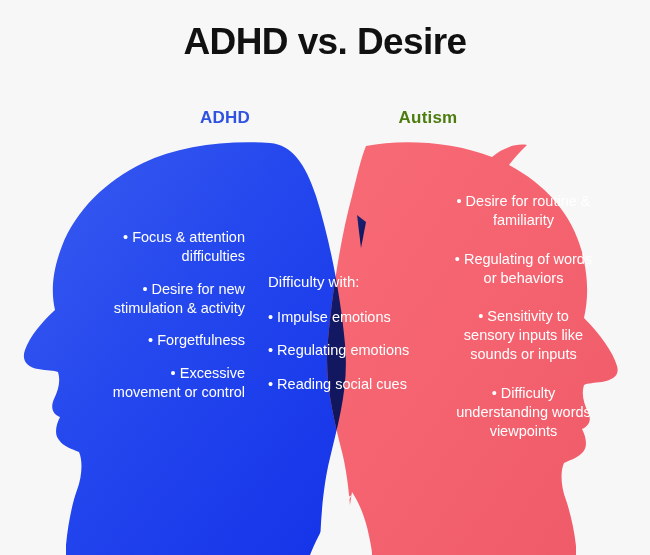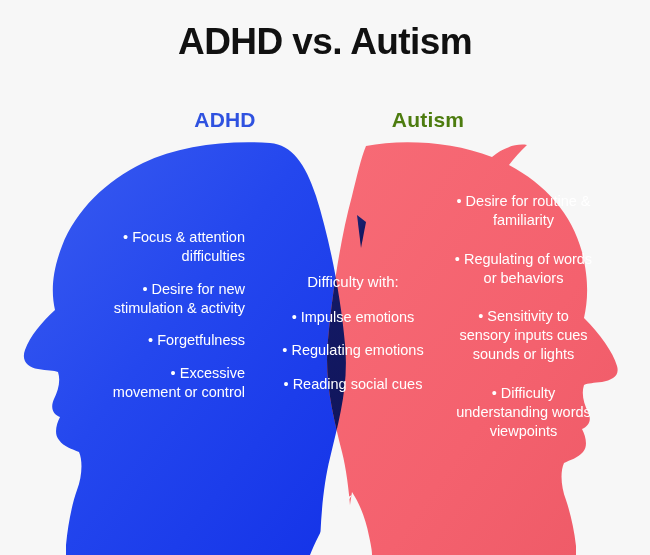--- a/index.html
+++ b/index.html
@@ -31,21 +31,21 @@
     font-size: 37px;
     font-weight: bold;
     letter-spacing: -0.6px;
     color: #111111;
     line-height: 1.1;
   }
 
   
   .caption {
     position: absolute;
-    font-size: 21px;
+    font-size: 17px;
     font-weight: bold;
     letter-spacing: 0.2px;
   }
   #caption-adhd {
     top: 108px;
     left: 155px;
     width: 140px;
     text-align: center;
     color: #2f52e0;
   }
@@ -79,43 +79,43 @@
   .bullets .item:last-child { margin-bottom: 0; }
 
   #list-adhd {
     top: 228px;
     left: 105px;
     width: 140px;
     text-align: right;
   }
   #list-center {
     top: 272px;
-    left: 258px;
+    left: 268px;
     width: 190px;
-    text-align: center;
+    text-align: left;
   }
   #list-center .heading {
     margin: 0 0 16px 0;
     font-size: 15px;
   }
   #list-center .item { margin-bottom: 15px; }
   #list-autism {
     top: 192px;
     left: 451px;
     width: 145px;
     text-align: center;
   }
   #list-autism .item { margin-bottom: 20px; }
 </style>
 </head>
 <body>
 
 <div id="infographic">
 
-  <div id="title">ADHD vs. Autism</div>
+  <div id="title">ADHD vs. Desire</div>
 
   <div class="caption" id="caption-adhd">ADHD</div>
   <div class="caption" id="caption-autism">Autism</div>
 
   <svg id="artwork" viewBox="0 0 650 555">
     <defs>
       <linearGradient id="blueGrad" x1="0" y1="0" x2="1" y2="1">
         <stop offset="0%" stop-color="#3a5cf0"></stop>
         <stop offset="45%" stop-color="#2447ee"></stop>
         <stop offset="100%" stop-color="#1433e8"></stop>
@@ -252,17 +252,17 @@
   <div class="bullets" id="list-center">
     <div class="heading">Difficulty with:</div>
     <div class="item">• Impulse emotions</div>
     <div class="item">• Regulating emotions</div>
     <div class="item">• Reading social cues</div>
   </div>
 
   <div class="bullets" id="list-autism">
     <div class="item">• Desire for routine &amp; familiarity</div>
     <div class="item">• Regulating of words or behaviors</div>
-    <div class="item">• Sensitivity to sensory inputs cues sounds or lights</div>
+    <div class="item">• Sensitivity to sensory inputs like sounds or inputs</div>
     <div class="item">• Difficulty understanding words viewpoints</div>
   </div>
 
 </div>
 
 </body></html>

